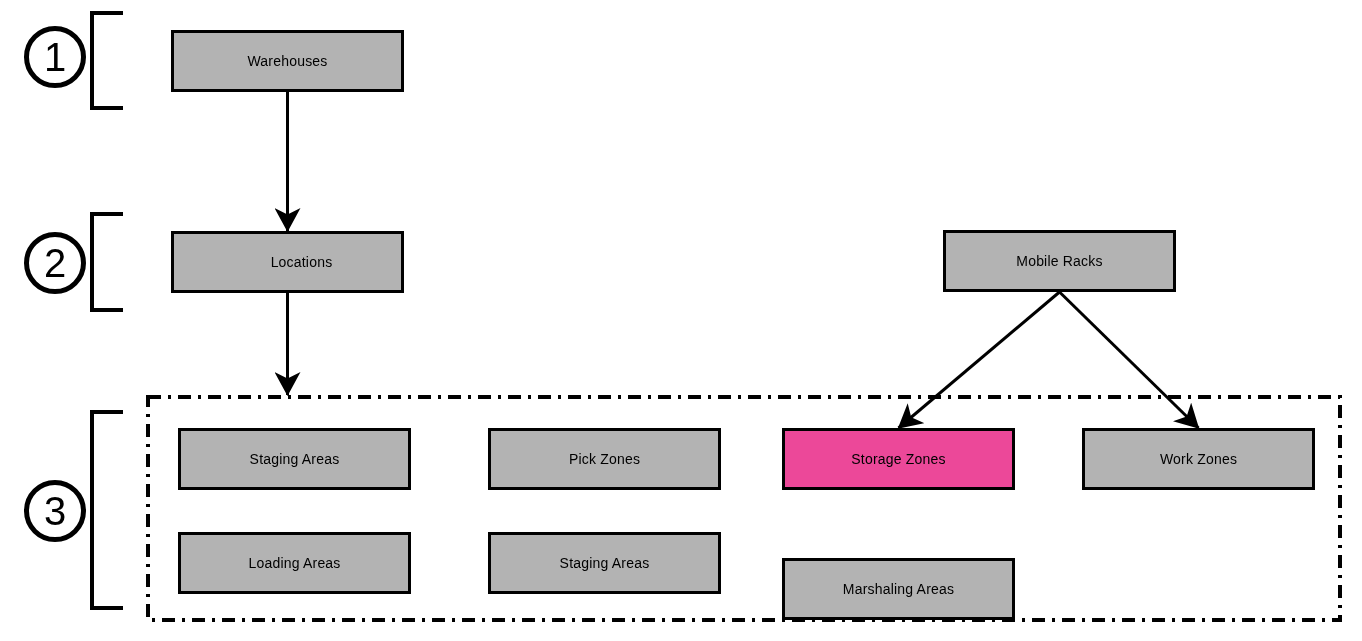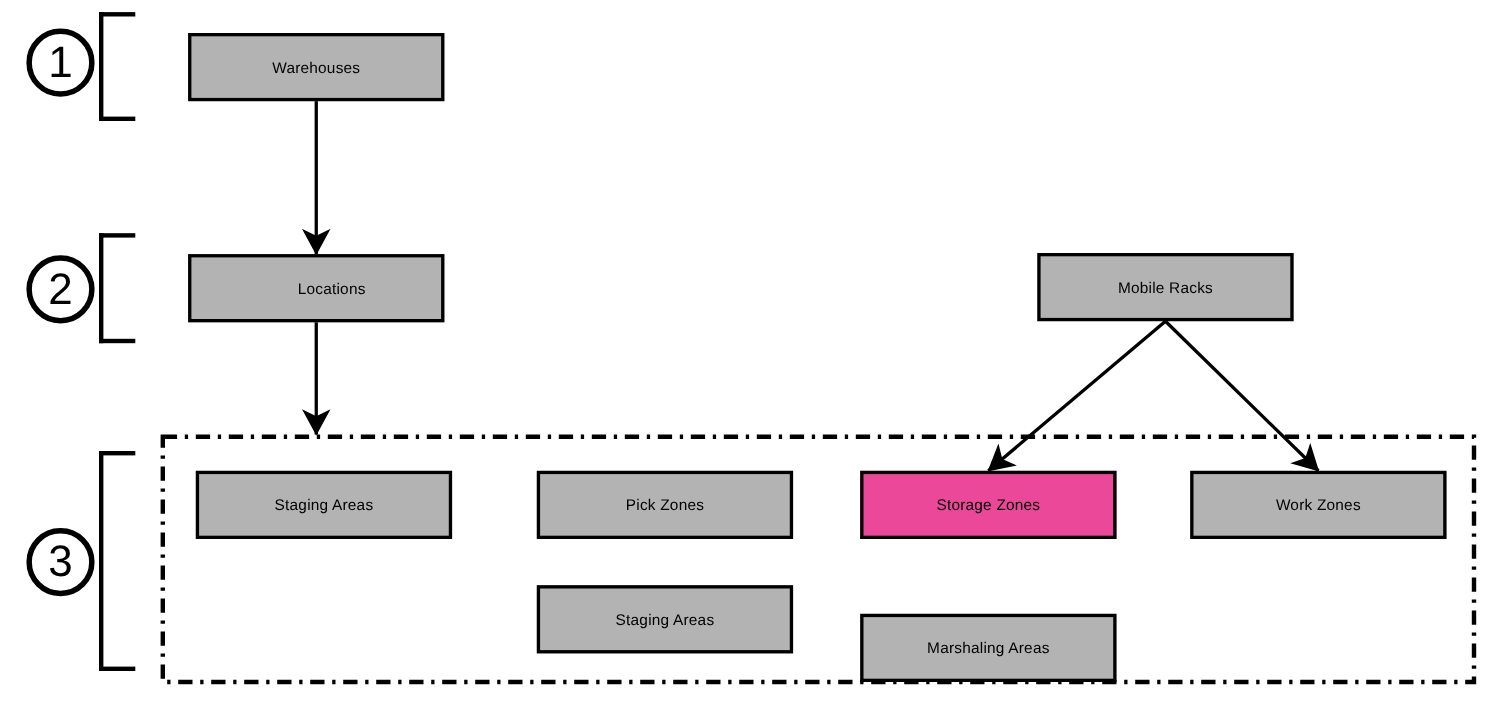--- a/index.html
+++ b/index.html
@@ -87,20 +87,21 @@
   <div class="node" style="left: 171px; top: 30px; background: rgb(179, 179, 179); border-color: rgb(0, 0, 0);">Warehouses</div>
 
   <div class="node" style="left: 171px; top: 231px; background: rgb(179, 179, 179); border-color: rgb(0, 0, 0); padding-left: 28px;">Locations</div>
   <div class="node" style="left: 943px; top: 230px; background: rgb(179, 179, 179); border-color: rgb(0, 0, 0);">Mobile Racks</div>
 
   <div class="node" style="left: 178px; top: 428px; background: rgb(179, 179, 179); border-color: rgb(0, 0, 0);">Staging Areas</div>
   <div class="node" style="left: 488px; top: 428px; background: rgb(179, 179, 179); border-color: rgb(0, 0, 0);">Pick Zones</div>
   <div class="node" style="left: 782px; top: 428px; background: #ec4899; border-color: rgb(0, 0, 0);">Storage Zones</div>
   <div class="node" style="left: 1082px; top: 428px; background: rgb(179, 179, 179); border-color: rgb(0, 0, 0);">Work Zones</div>
 
+  <div class="node" style="left: 178px; top: 532px; background: rgb(179, 179, 179); border-color: rgb(0, 0, 0);">Loading Areas</div>
   <div class="node" style="left: 488px; top: 532px; background: rgb(179, 179, 179); border-color: rgb(0, 0, 0);">Staging Areas</div>
   <div class="node" style="left: 782px; top: 532px; background: rgb(179, 179, 179); border-color: rgb(0, 0, 0); margin-top: 26px;">Marshaling Areas</div>
 
   <svg id="connector-layer" xmlns="http://www.w3.org/2000/svg">
     <defs>
       <marker id="arrowhead" viewBox="0 0 12 13" refX="11.5" refY="6.5" markerWidth="24" markerHeight="26" markerUnits="userSpaceOnUse" orient="auto">
         <path d="M0,0 L12,6.5 L0,13 L3.2,6.5 Z" fill="#000000"></path>
       </marker>
     </defs>
   <rect x="148" y="397" width="1192" height="223" fill="none" stroke="#000000" stroke-width="4" stroke-dasharray="13 7 3 7"></rect>

